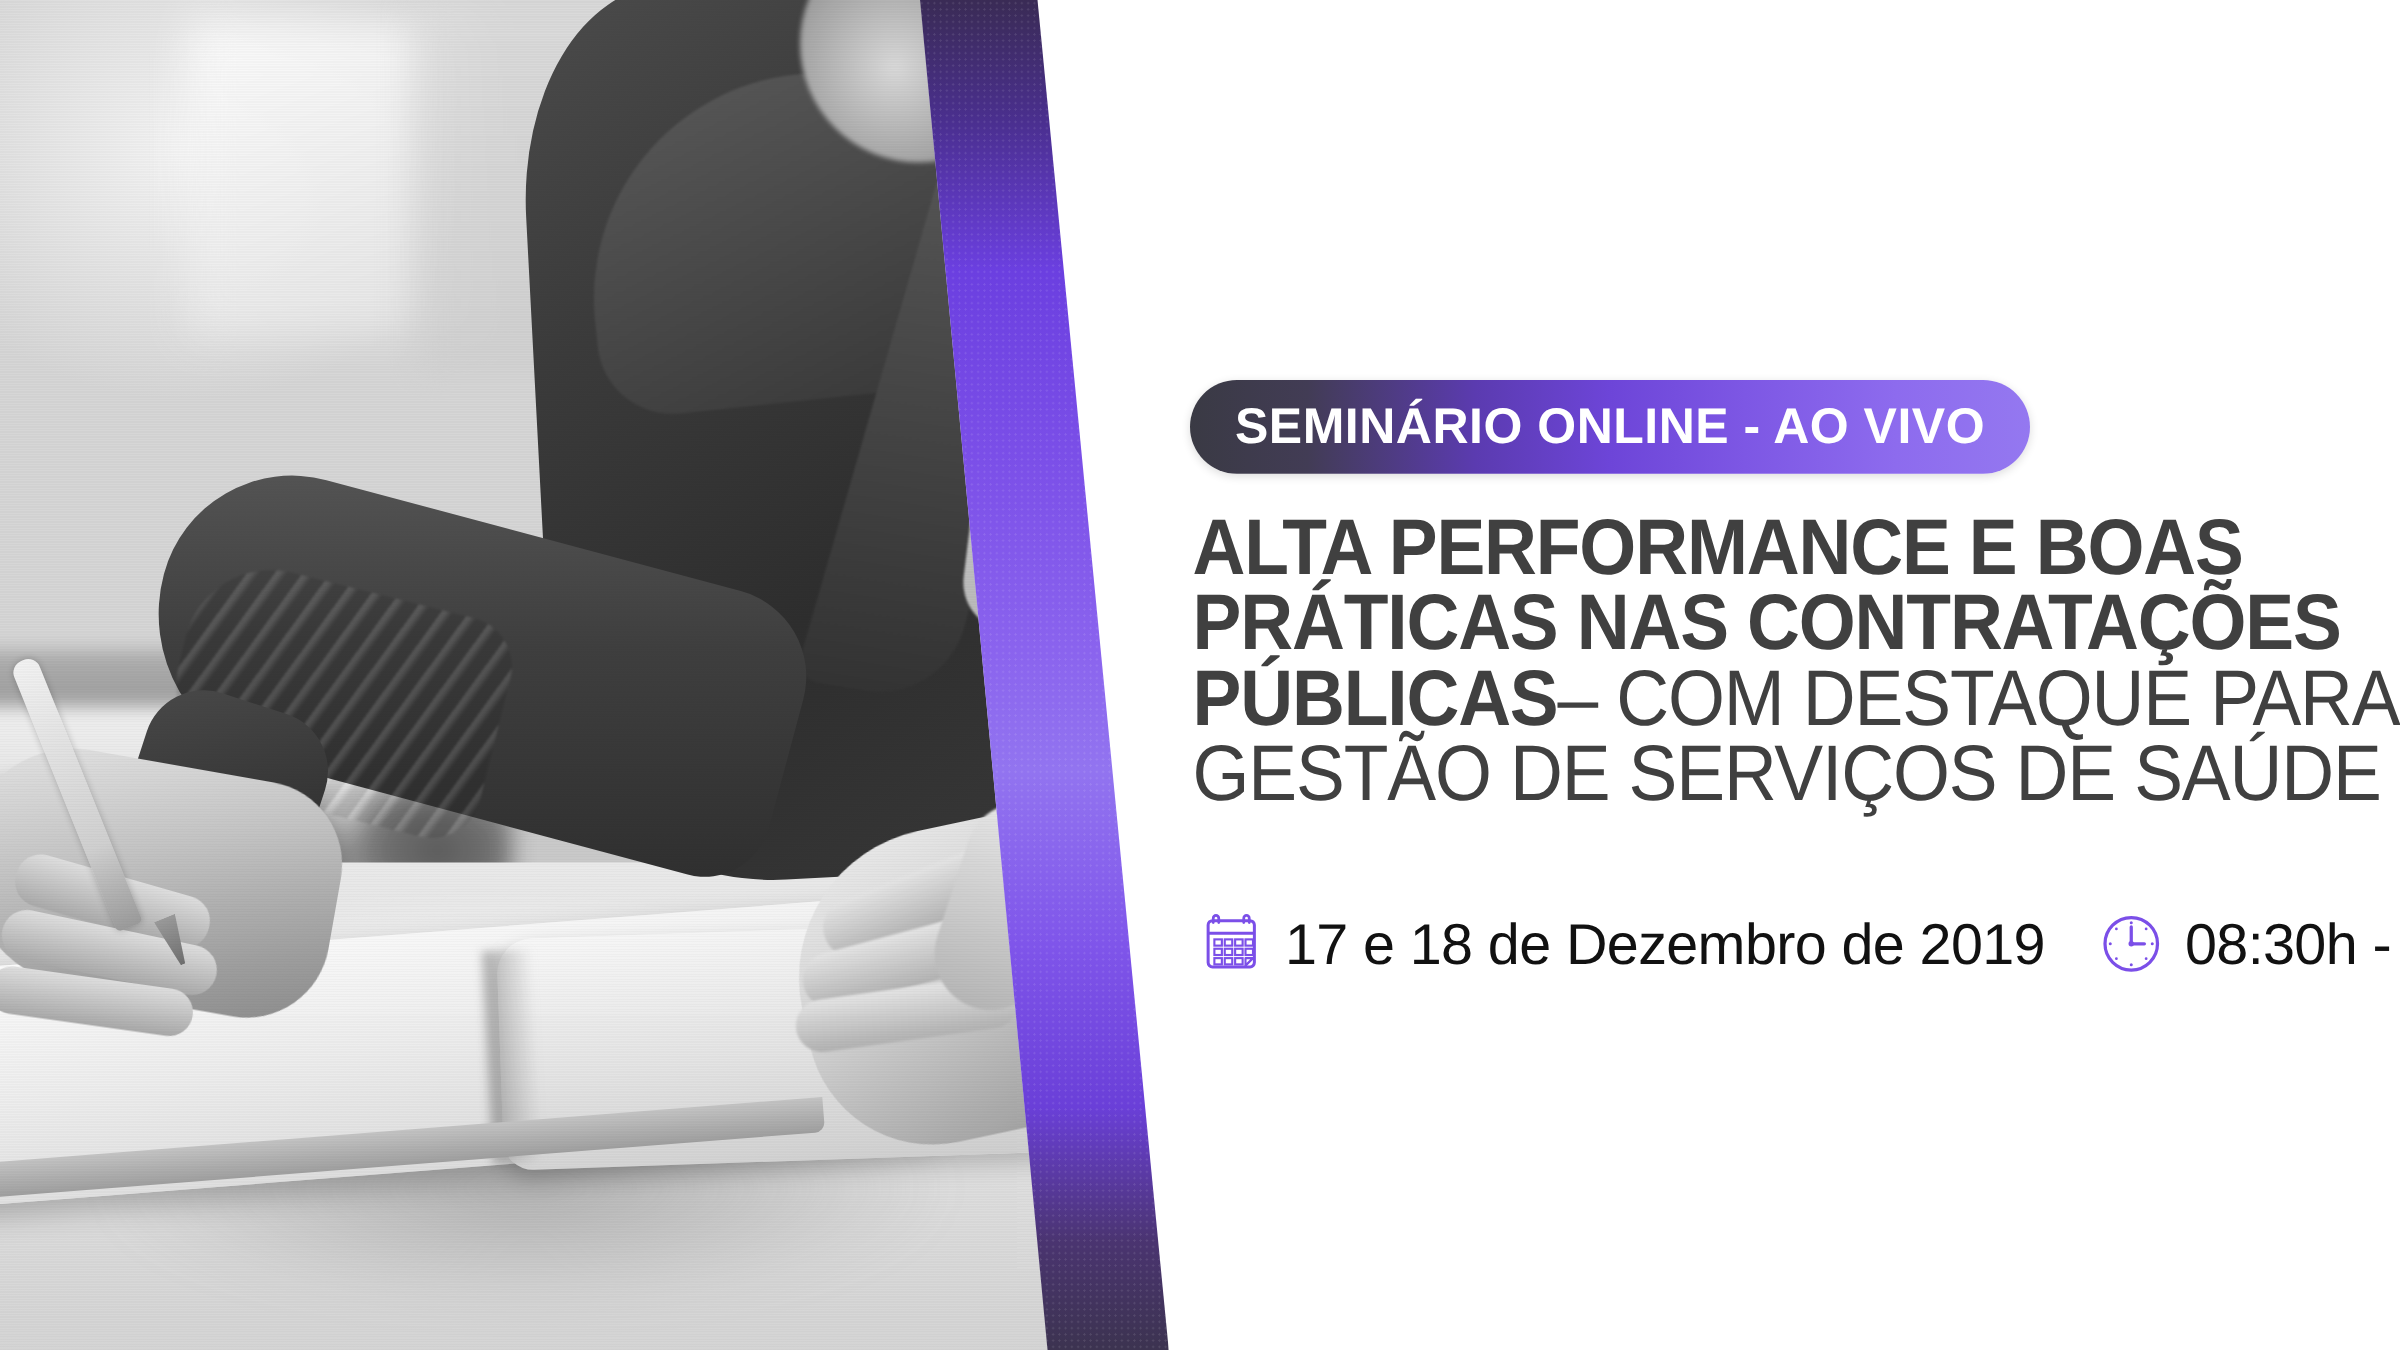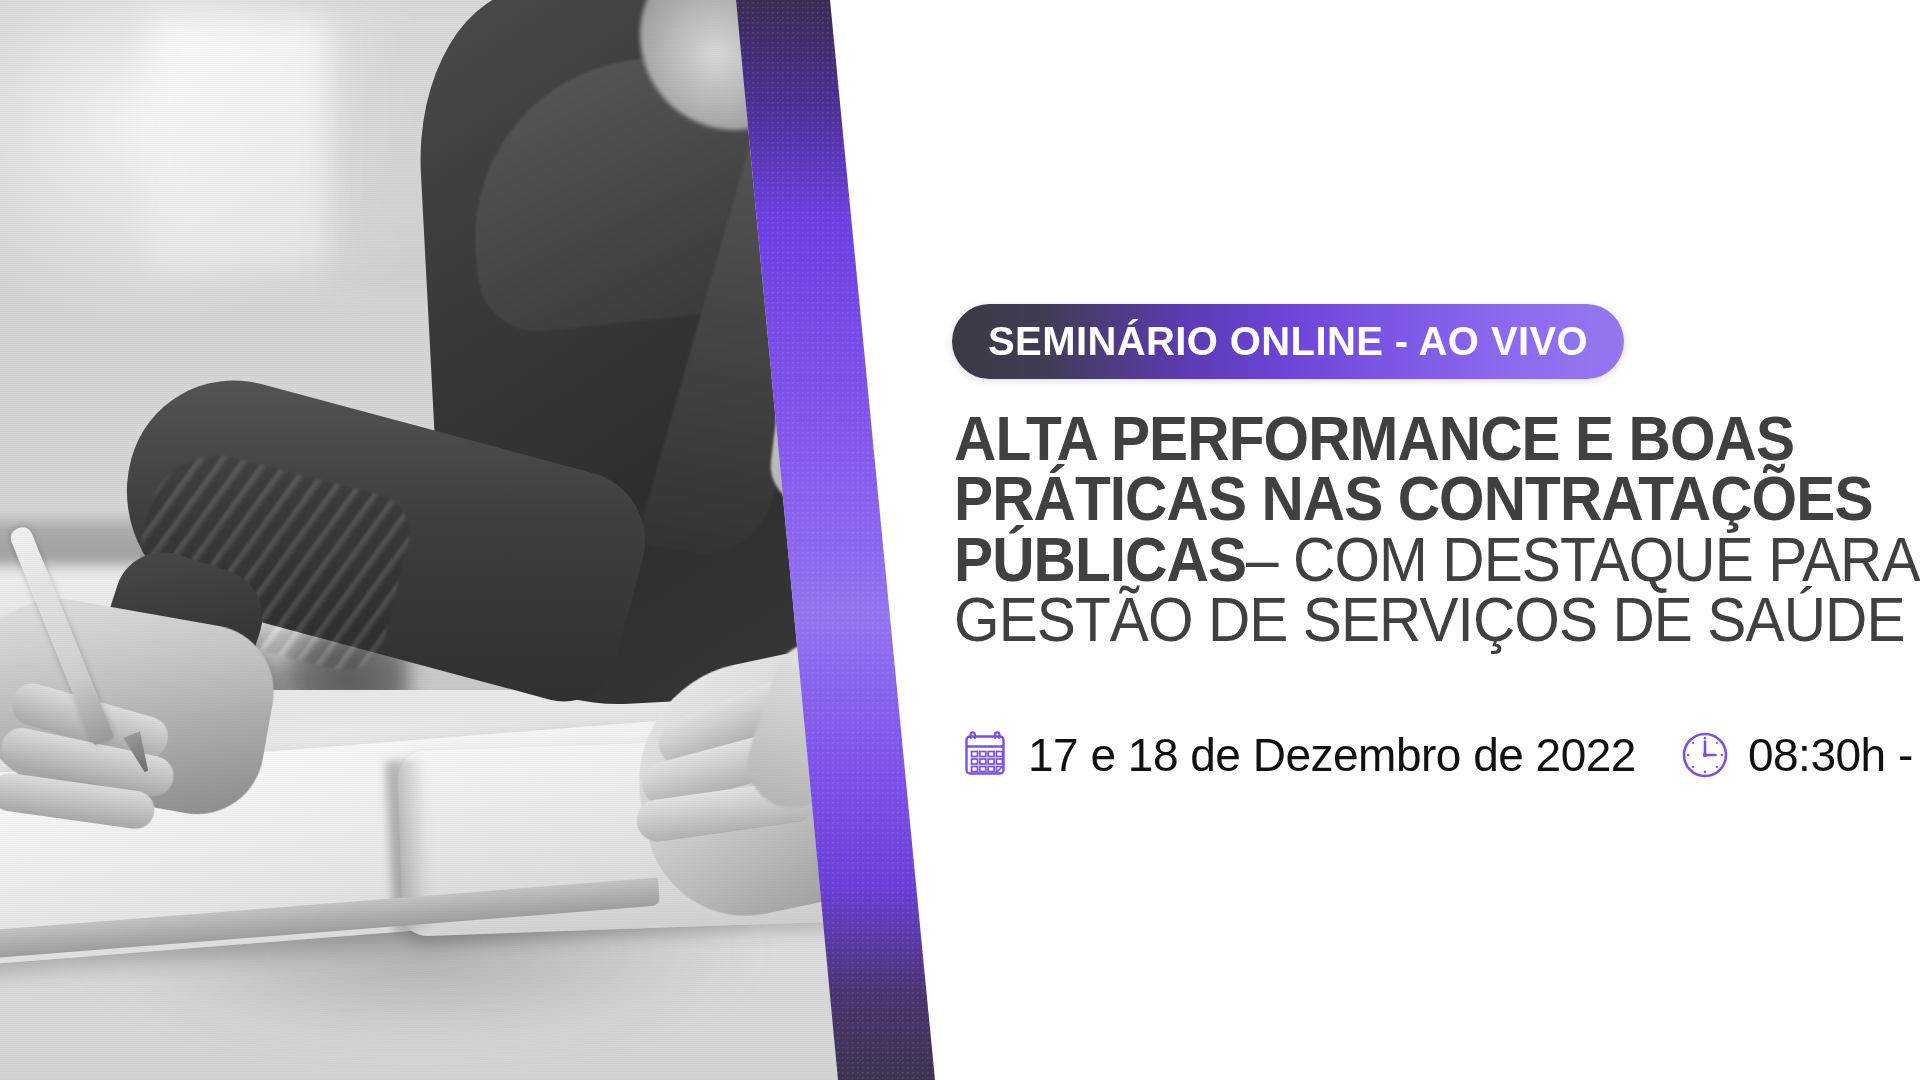--- a/index.html
+++ b/index.html
@@ -385,21 +385,21 @@
             <rect x="15.5" y="33" width="6" height="5" stroke="#7B4FE8" stroke-width="1.7"></rect>
             <rect x="23.8" y="33" width="6" height="5" stroke="#7B4FE8" stroke-width="1.7"></rect>
             <rect x="32.1" y="33" width="6" height="5" stroke="#7B4FE8" stroke-width="1.7"></rect>
             <rect x="40.4" y="33" width="6" height="5" stroke="#7B4FE8" stroke-width="1.7"></rect>
             <rect x="15.5" y="40.5" width="6" height="5" stroke="#7B4FE8" stroke-width="1.7"></rect>
             <rect x="23.8" y="40.5" width="6" height="5" stroke="#7B4FE8" stroke-width="1.7"></rect>
             <rect x="32.1" y="40.5" width="6" height="5" stroke="#7B4FE8" stroke-width="1.7"></rect>
             <path d="M40.4 46.5v-6h6z" stroke="#7B4FE8" stroke-width="1.7" stroke-linejoin="round"></path>
           </svg>
         </span>
-        <span class="info-text">17 e 18 de Dezembro de 2022</span>
+        <span class="info-text">17 e 18 de Dezembro de 2019</span>
       </div>
 
       <div class="info-item">
         <span class="icon-box">
           <svg viewBox="0 0 58 58" width="58" height="58" fill="none" xmlns="http://www.w3.org/2000/svg">
             <circle cx="29" cy="29" r="21" stroke="#7B4FE8" stroke-width="2.6"></circle>
             <path d="M29 29V15.5" stroke="#7B4FE8" stroke-width="2.6" stroke-linecap="round"></path>
             <path d="M29 29h10.5" stroke="#7B4FE8" stroke-width="2.6" stroke-linecap="round"></path>
             <circle cx="29" cy="29" r="2.2" fill="#7B4FE8"></circle>
             <circle cx="29" cy="12.2" r="1.2" fill="#7B4FE8"></circle>

